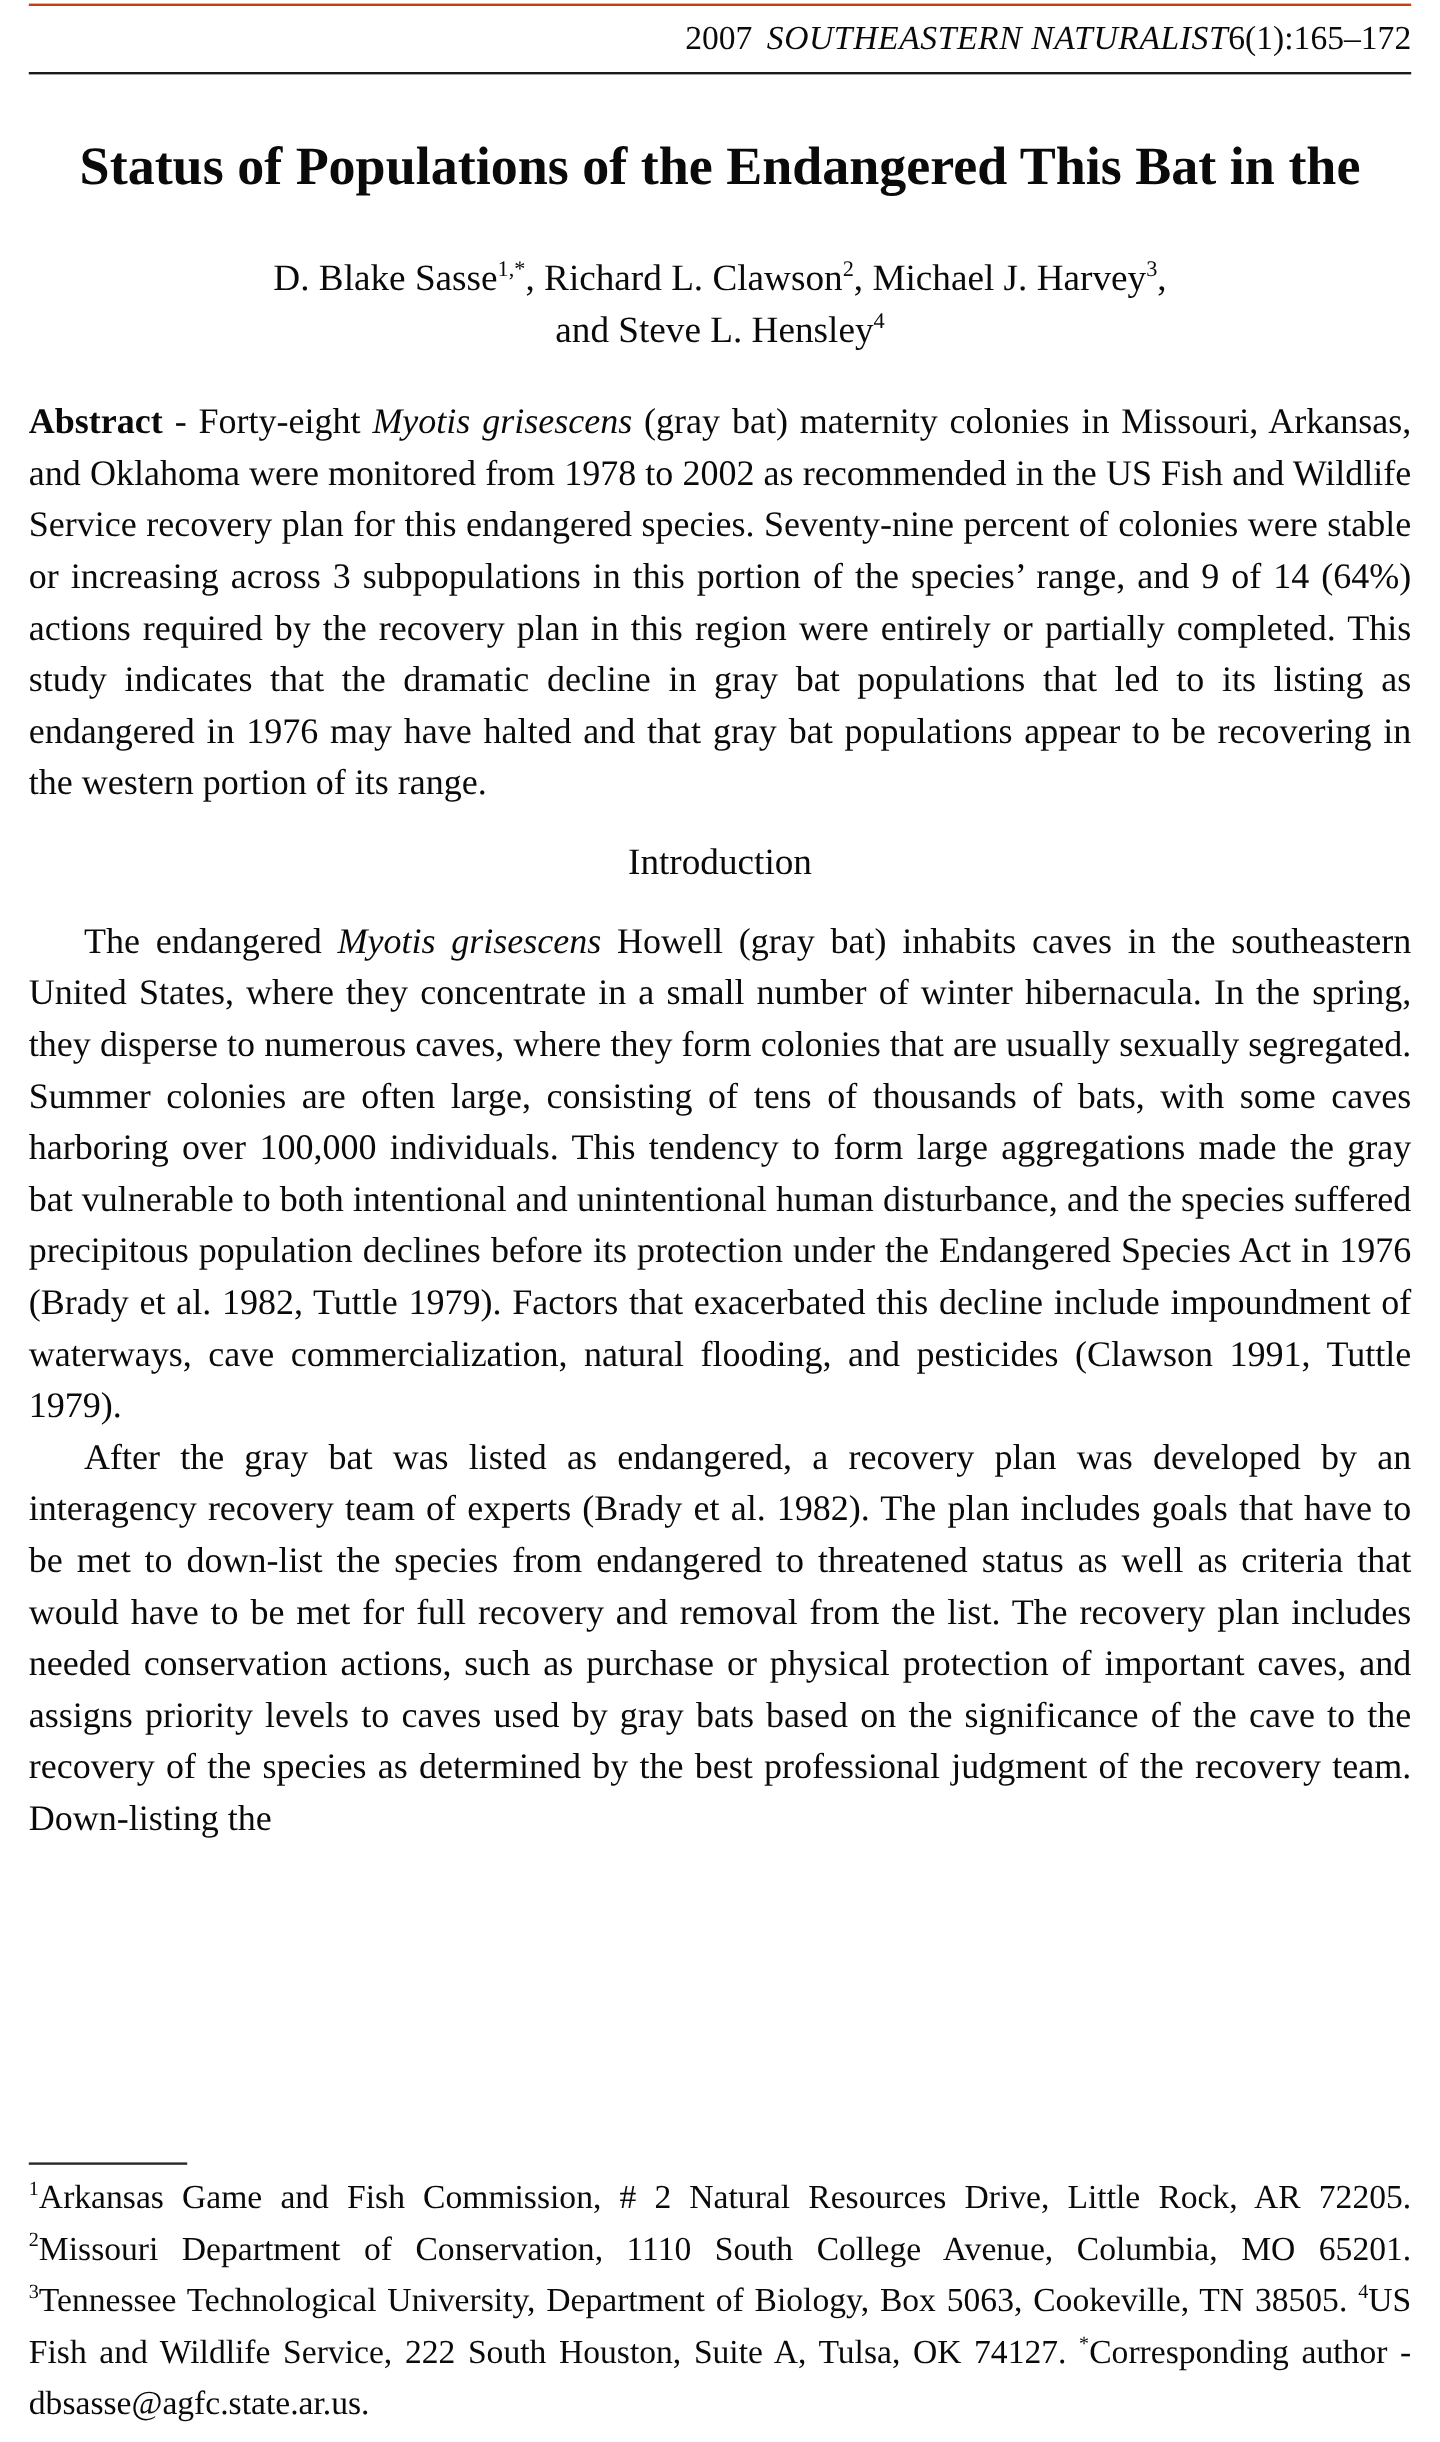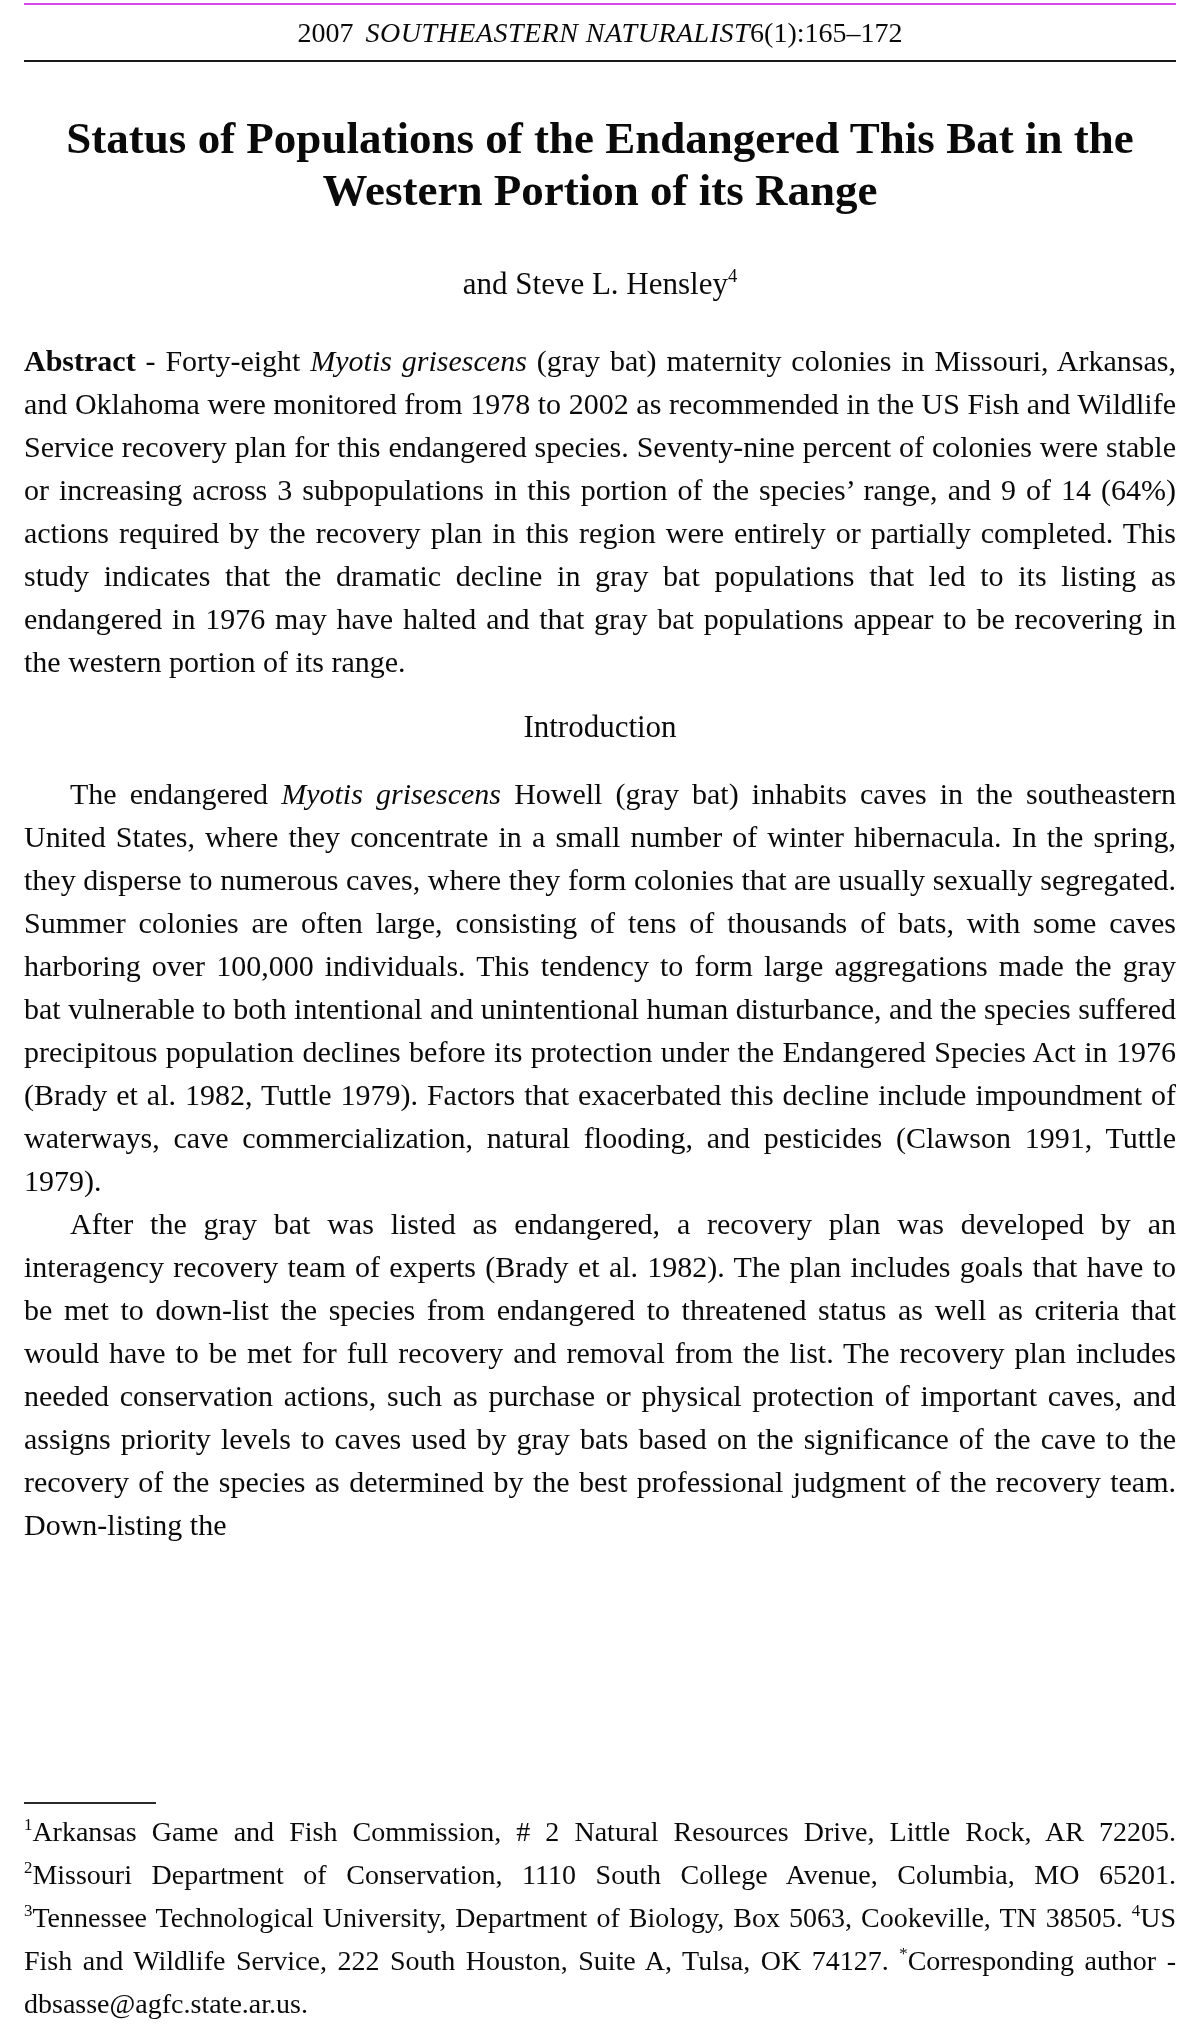--- a/index.html
+++ b/index.html
@@ -15,25 +15,25 @@
     padding: 0 24px 10px 24px;
     background: #ffffff;
     color: #0a0a0a;
     font-family: "Liberation Serif", "DejaVu Serif", serif;
     display: flex;
     flex-direction: column;
     overflow: hidden;
   }
   .running-head {
     margin-top: 3px;
-    border-top: 2px solid #d946ef;
+    border-top: 2px solid #c2410c;
     border-bottom: 2px solid #1a1a1a;
     height: 55px;
     display: flex;
-    justify-content: center;
+    justify-content: flex-end;
     align-items: center;
     font-size: 28px;
   }
   .running-head .journal {
     font-style: italic;
     letter-spacing: 0.5px;
     margin-left: 12px;
   }
   .title {
     margin: 50px 0 0 0;
@@ -97,24 +97,24 @@
 <div class="page">
 
   <header class="running-head">
     <span class="year">2007</span>
     <span class="journal">SOUTHEASTERN NATURALIST</span>
     <span class="citation">6(1):165–172</span>
   </header>
 
   <h1 class="title">
     <span>Status of Populations of the Endangered This Bat in the</span><br>
-    <span>Western Portion of its Range</span>
   </h1>
 
   <div class="authors">
+    <div><span>D. Blake Sasse</span><sup>1,*</sup><span>, Richard L. Clawson</span><sup>2</sup><span>, Michael J. Harvey</span><sup>3</sup><span>,</span></div>
     <div><span>and Steve L. Hensley</span><sup>4</sup></div>
   </div>
 
   <p class="abstract"><b>Abstract</b><span> - Forty-eight </span><i>Myotis grisescens</i><span> (gray bat) maternity colonies in Missouri, Arkansas, and Oklahoma were monitored from 1978 to 2002 as recommended in the US Fish and Wildlife Service recovery plan for this endangered species. Seventy-nine percent of colonies were stable or increasing across 3 subpopulations in this portion of the species’ range, and 9 of 14 (64%) actions required by the recovery plan in this region were entirely or partially completed. This study indicates that the dramatic decline in gray bat populations that led to its listing as endangered in 1976 may have halted and that gray bat populations appear to be recovering in the western portion of its range.</span></p>
 
   <h2 class="section-heading">Introduction</h2>
 
   <p class="body-para indent"><span>The endangered </span><i>Myotis grisescens</i><span> Howell (gray bat) inhabits caves in the southeastern United States, where they concentrate in a small number of winter hibernacula. In the spring, they disperse to numerous caves, where they form colonies that are usually sexually segregated. Summer colonies are often large, consisting of tens of thousands of bats, with some caves harboring over 100,000 individuals. This tendency to form large aggregations made the gray bat vulnerable to both intentional and unintentional human disturbance, and the species suffered precipitous population declines before its protection under the Endangered Species Act in 1976 (Brady et al. 1982, Tuttle 1979). Factors that exacerbated this decline include impoundment of waterways, cave commercialization, natural flooding, and pesticides (Clawson 1991, Tuttle 1979).</span></p>
 
   <p class="body-para indent"><span>After the gray bat was listed as endangered, a recovery plan was developed by an interagency recovery team of experts (Brady et al. 1982). The plan includes goals that have to be met to down-list the species from endangered to threatened status as well as criteria that would have to be met for full recovery and removal from the list. The recovery plan includes needed conservation actions, such as purchase or physical protection of important caves, and assigns priority levels to caves used by gray bats based on the significance of the cave to the recovery of the species as determined by the best professional judgment of the recovery team. Down-listing the</span></p>

